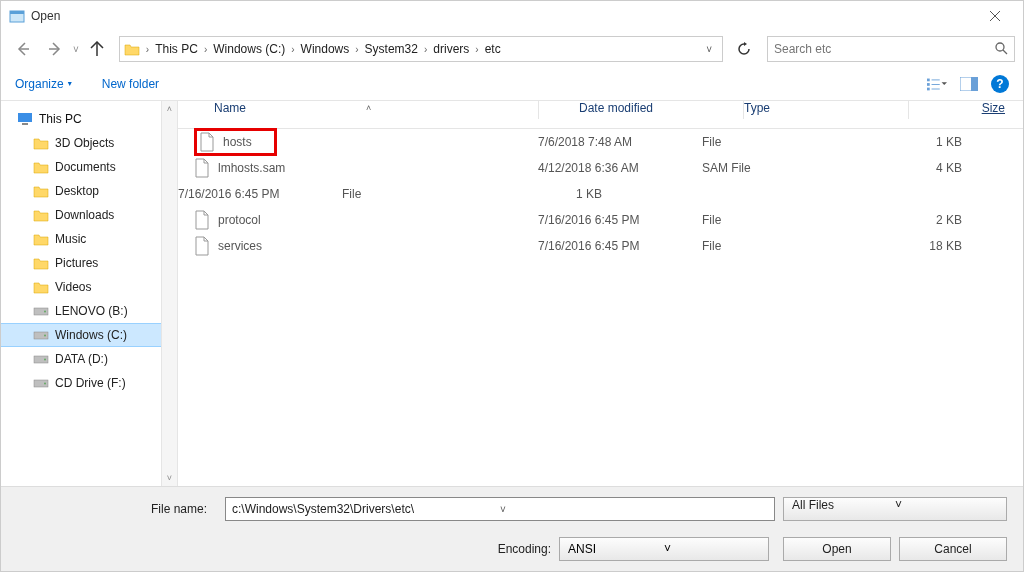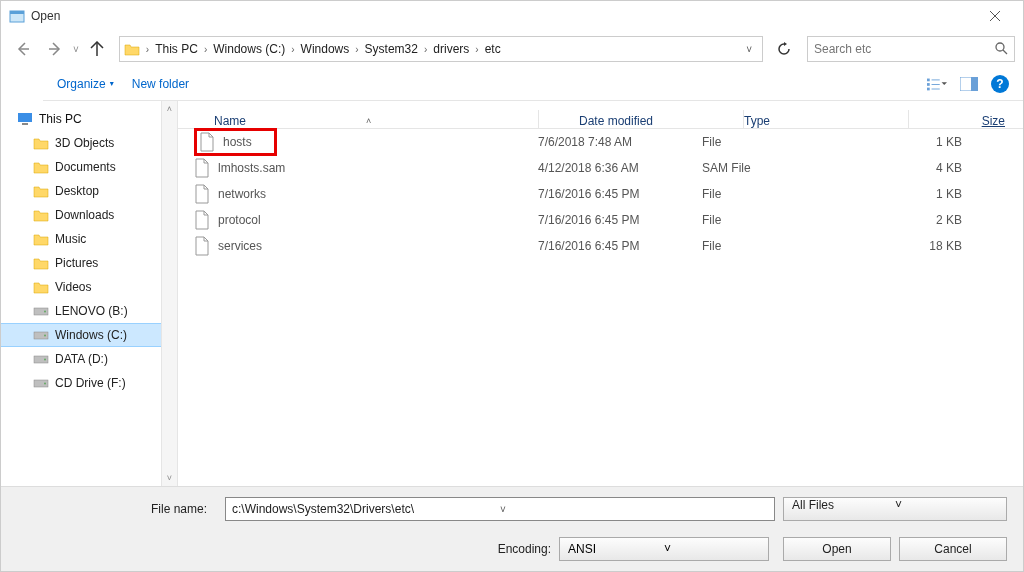--- a/index.html
+++ b/index.html
@@ -18,46 +18,46 @@
 .navbar { height: 36px; display: flex; align-items: center; padding: 0 8px; gap: 4px; }
 .nav-btn { width: 28px; height: 28px; display: flex; align-items: center; justify-content: center; color: #888; cursor: pointer; }
 .nav-btn.enabled { color: #333; }
 .nav-sep { color: #888; font-size: 10px; }
 .addr-wrap { flex: 1; height: 26px; border: 1px solid #ccc; display: flex; align-items: center; padding: 0 4px; margin: 0 4px; }
 .addr-folder-icon { width: 16px; height: 14px; margin-right: 4px; flex-shrink: 0; }
 .addr-crumb { padding: 0 4px; height: 24px; display: flex; align-items: center; cursor: pointer; white-space: nowrap; color: #222; }
 .addr-chev { color: #666; padding: 0 2px; font-size: 10px; }
 .addr-drop { margin-left: auto; padding: 0 6px; color: #555; font-size: 10px; cursor: pointer; }
 .refresh-btn { width: 26px; height: 26px; display: flex; align-items: center; justify-content: center; color: #333; cursor: pointer; }
-.search-wrap { width: 208px; height: 26px; border: 1px solid #ccc; display: flex; align-items: center; padding: 0 6px; margin-left: 6px; }
+.search-wrap { width: 248px; height: 26px; border: 1px solid #ccc; display: flex; align-items: center; padding: 0 6px; margin-left: 6px; }
 .search-wrap input { flex: 1; border: none; outline: none; font-size: 12px; color: #333; }
 .search-wrap .search-icon { color: #666; }
 
 
-.toolbar { height: 34px; display: flex; align-items: center; padding: 0 14px; border-bottom: 1px solid #e5e5e5; gap: 18px; margin-left: 42px; }
+.toolbar { height: 34px; display: flex; align-items: center; padding: 0 14px; border-bottom: 1px solid #e5e5e5; gap: 30px; }
 .tool-link { color: #0066cc; cursor: pointer; display: flex; align-items: center; gap: 4px; }
 .tool-link .caret { font-size: 8px; }
 .tool-right { margin-left: auto; display: flex; align-items: center; gap: 12px; }
 .tool-icon { width: 20px; height: 20px; display: flex; align-items: center; justify-content: center; cursor: pointer; }
 .help-icon { width: 18px; height: 18px; border-radius: 50%; background: #0078d7; color: #fff; display: flex; align-items: center; justify-content: center; font-size: 12px; font-weight: bold; }
 
 
 .body { flex: 1; display: flex; min-height: 0; }
 .tree { width: 180px; border-right: 1px solid #e5e5e5; padding-top: 6px; overflow: hidden; position: relative; }
 .tree-item { height: 24px; display: flex; align-items: center; padding-left: 16px; gap: 6px; cursor: pointer; color: #222; }
 .tree-item.dark { color: #111; }
 .tree-sub { padding-left: 32px; }
 .tree-item.selected { background: #cce8ff; border: 1px solid #99d1ff; border-left: none; border-right: none; }
 .tree-icon { width: 16px; height: 14px; flex-shrink: 0; }
 .tree-scroll { position: absolute; right: 0; top: 0; bottom: 0; width: 16px; border-left: 1px solid #e5e5e5; display: flex; flex-direction: column; justify-content: space-between; align-items: center; background: #f5f5f5; }
 .tree-scroll .arr { color: #888; font-size: 9px; height: 16px; display: flex; align-items: center; justify-content: center; cursor: pointer; }
 
 
 .files { flex: 1; display: flex; flex-direction: column; }
-.file-header { height: 28px; display: flex; align-items: flex-end; border-bottom: 1px solid #e5e5e5; color: #1a3e73; }
+.file-header { height: 28px; display: flex; align-items: flex-start; border-bottom: 1px solid #e5e5e5; color: #1a3e73; }
 .col-name { width: 360px; padding-left: 36px; display: flex; align-items: center; gap: 120px; }
 .col-name .sort { color: #666; font-size: 9px; }
 .col-date { width: 164px; margin-left: 40px; }
 .col-type { width: 164px; }
 .col-size { width: 114px; text-align: right; padding-right: 18px; text-decoration: underline; }
 .col-sep { height: 18px; border-left: 1px solid #e5e5e5; }
 
 .file-row { height: 26px; display: flex; align-items: center; color: #555; cursor: pointer; }
 .file-row .c-name { width: 360px; padding-left: 16px; display: flex; align-items: center; gap: 8px; }
 .file-row .c-date { width: 164px; }
@@ -314,27 +314,20 @@
                 <path class="file-svg" d="M2 1 h8 l4 4 v14 h-12 z"></path>
                 <path d="M10 1 v4 h4" fill="none" stroke="#999"></path>
               </svg>
               <span>lmhosts.sam</span>
             </div>
             <div class="c-date">4/12/2018 6:36 AM</div>
             <div class="c-type">SAM File</div>
             <div class="c-size">4 KB</div>
           </div>
           <div class="file-row">
-            <div class="c-name">
-              <svg class="file-icon" viewBox="0 0 16 20">
-                <path class="file-svg" d="M2 1 h8 l4 4 v14 h-12 z"></path>
-                <path d="M10 1 v4 h4" fill="none" stroke="#999"></path>
-              </svg>
-              <span>networks</span>
-            </div>
             <div class="c-date">7/16/2016 6:45 PM</div>
             <div class="c-type">File</div>
             <div class="c-size">1 KB</div>
           </div>
           <div class="file-row">
             <div class="c-name">
               <svg class="file-icon" viewBox="0 0 16 20">
                 <path class="file-svg" d="M2 1 h8 l4 4 v14 h-12 z"></path>
                 <path d="M10 1 v4 h4" fill="none" stroke="#999"></path>
               </svg>

